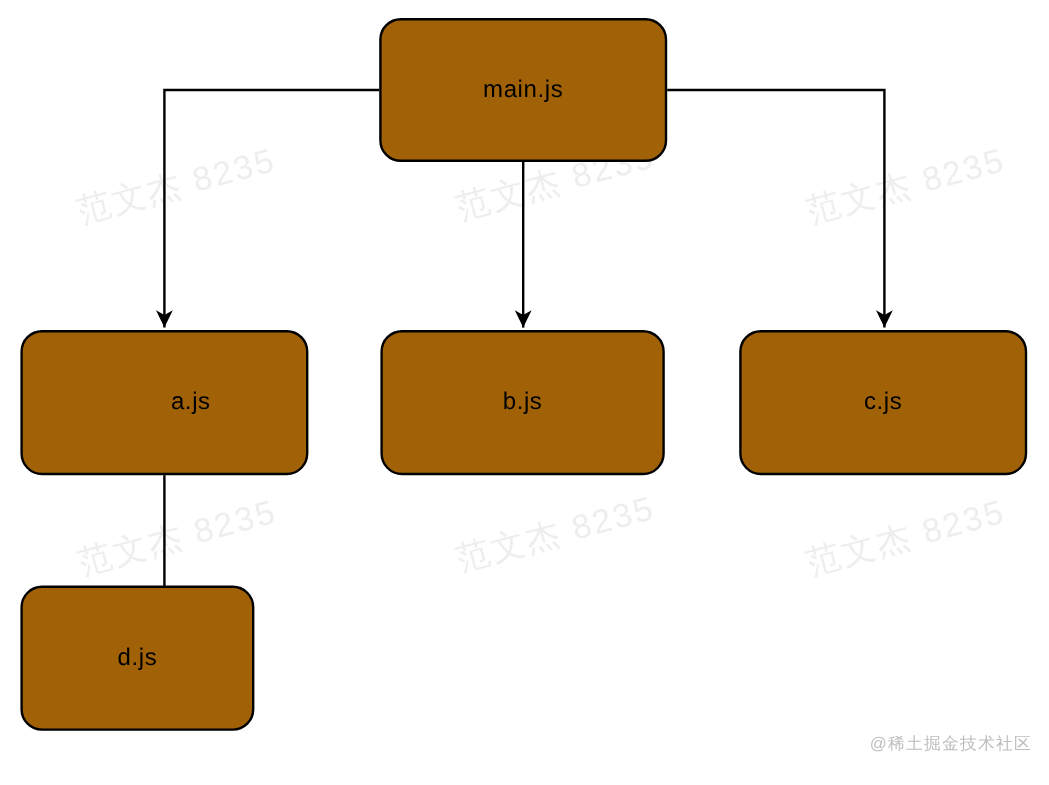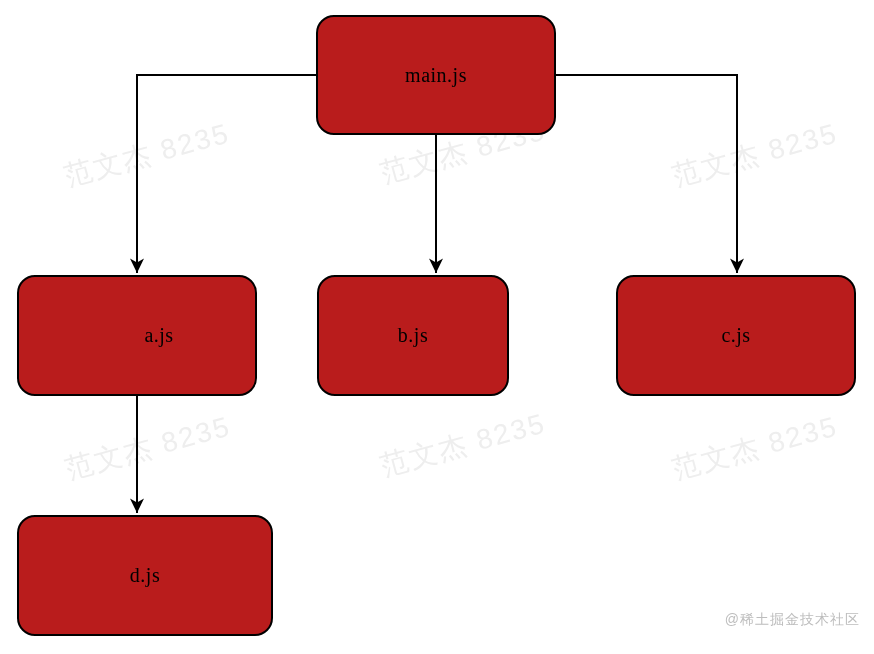--- a/index.html
+++ b/index.html
@@ -23,27 +23,26 @@
     height: 654px;
   }
   .edge {
     stroke: #000000;
     stroke-width: 2;
     fill: none;
   }
   .node {
     position: absolute;
     box-sizing: border-box;
-    background: #b91c1c;
+    background: #a16207;
     border: 2px solid #000000;
     border-radius: 18px;
     display: flex;
     align-items: center;
     justify-content: center;
-    font-family: Liberation Serif, serif;
   }
   .node-label {
     font-size: 20px;
     color: #000000;
     letter-spacing: 0.5px;
   }
   .watermark {
     position: absolute;
     transform: translate(-50%, -50%) rotate(-15deg);
     font-size: 28px;
@@ -88,27 +87,27 @@
   </svg>
 
   <div class="node" style="left:316px; top:15px; width:240px; height:120px;">
     <span class="node-label">main.js</span>
   </div>
 
   <div class="node" style="left:17px; top:275px; width:240px; height:121px;padding-left:44px;">
     <span class="node-label">a.js</span>
   </div>
 
-  <div class="node" style="left:317px; top:275px; width:192px; height:121px;">
+  <div class="node" style="left:317px; top:275px; width:237px; height:121px;">
     <span class="node-label">b.js</span>
   </div>
 
   <div class="node" style="left:616px; top:275px; width:240px; height:121px;text-align:center;">
     <span class="node-label">c.js</span>
   </div>
 
-  <div class="node" style="left:17px; top:515px; width:256px; height:121px;">
+  <div class="node" style="left:17px; top:488px; width:195px; height:121px;">
     <span class="node-label">d.js</span>
   </div>
 
   <div class="credit">@稀土掘金技术社区</div>
 
 </div>
 
 </body></html>

